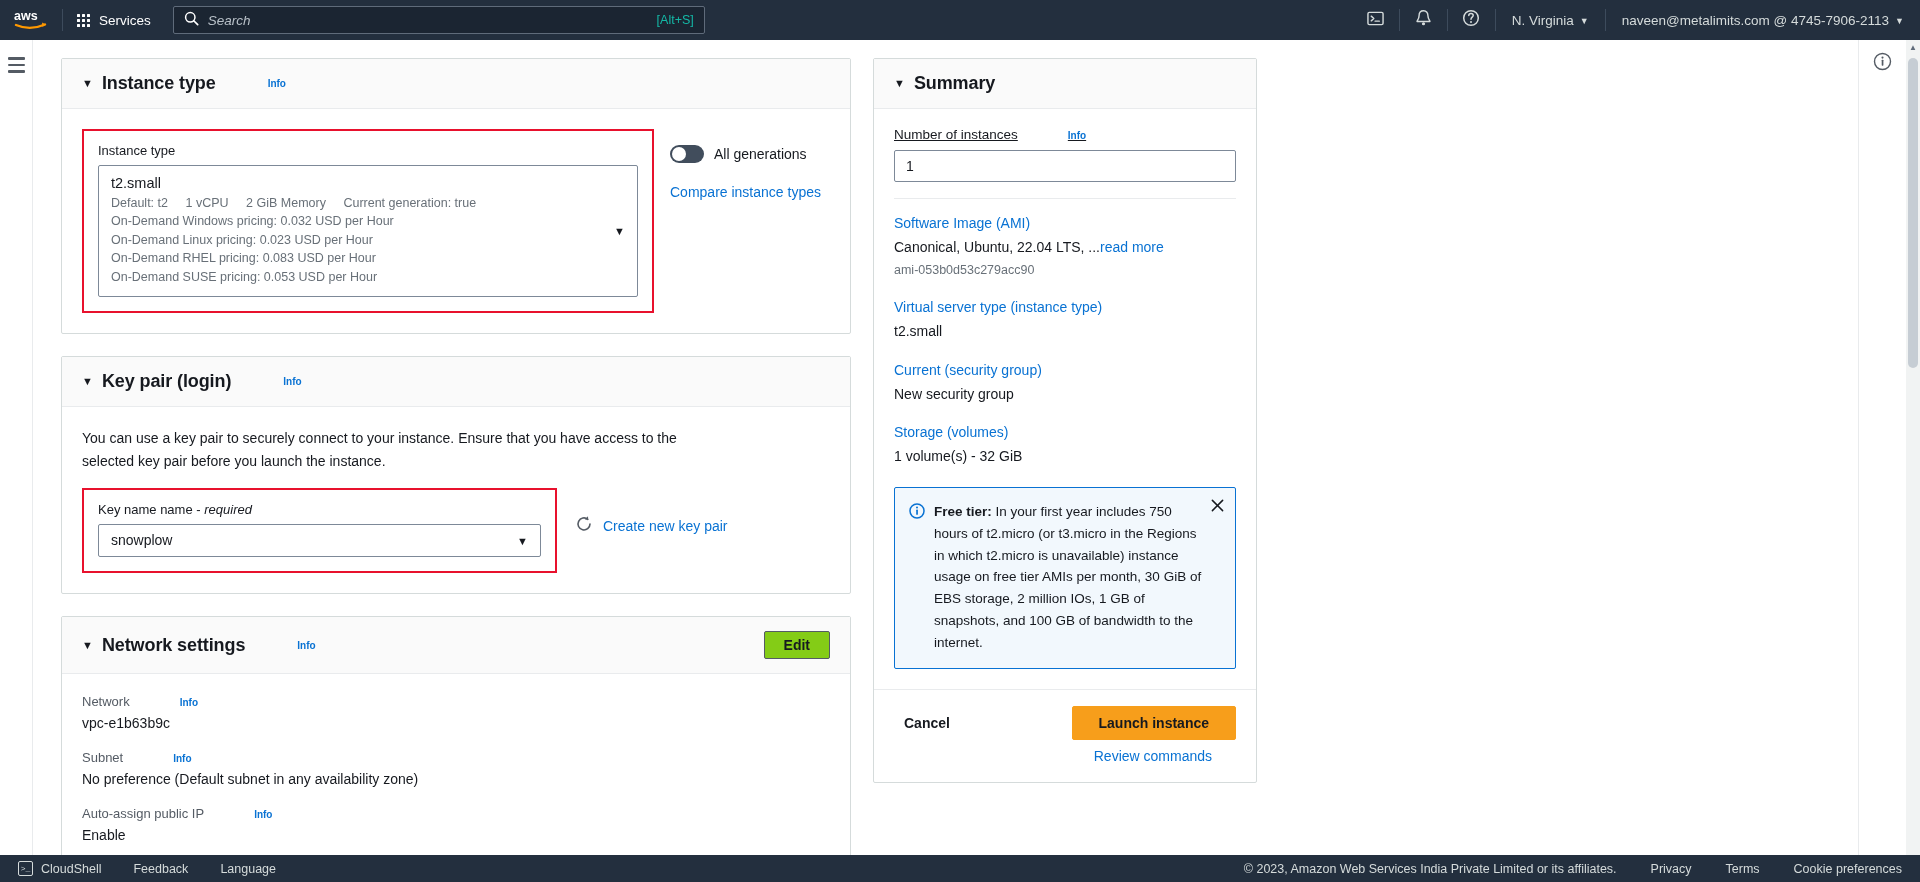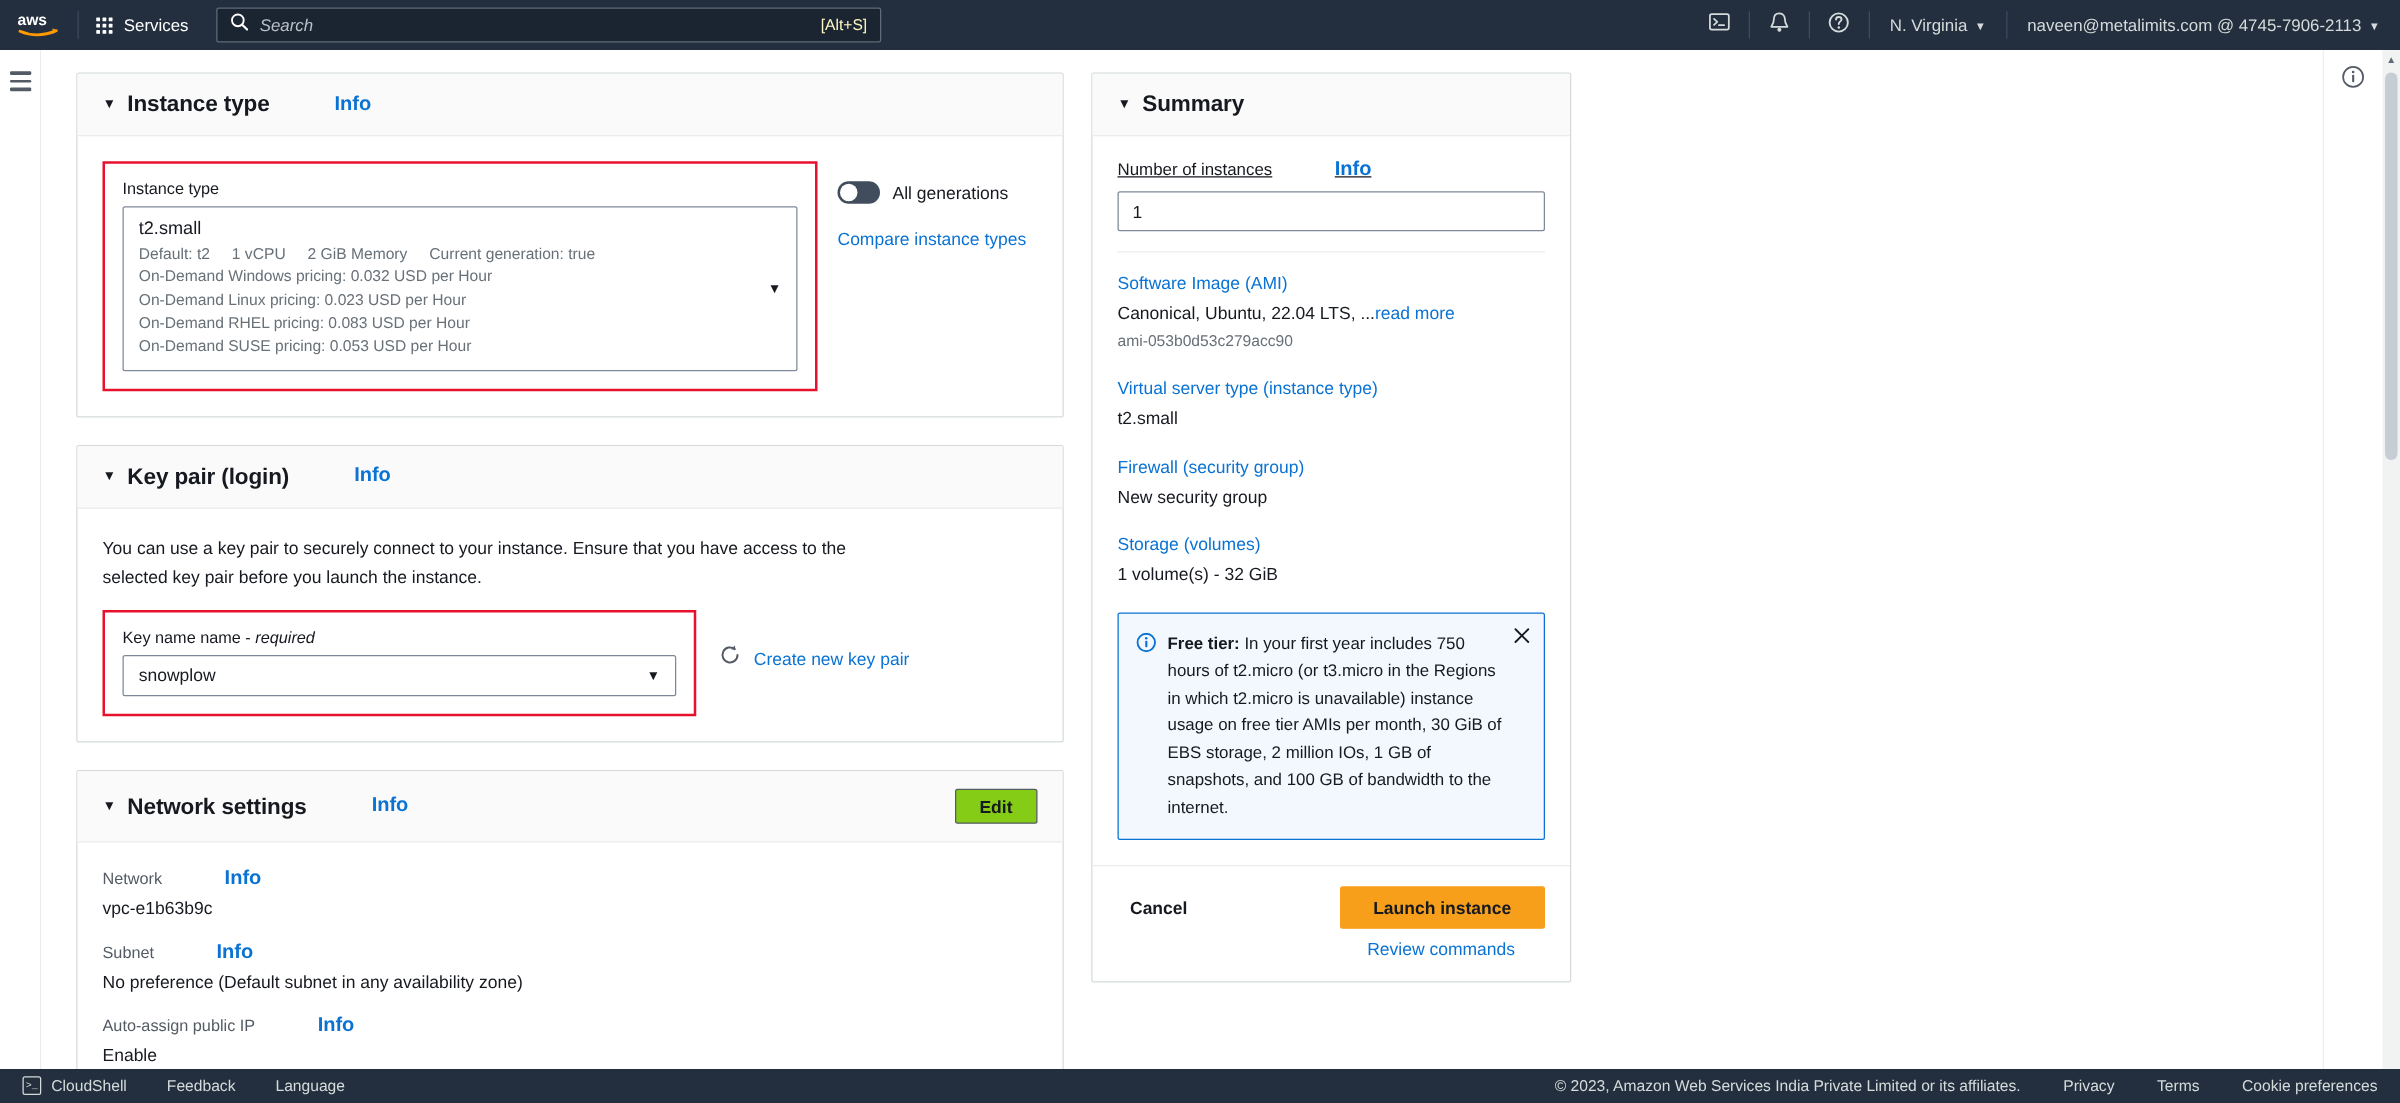--- a/index.html
+++ b/index.html
@@ -30,21 +30,21 @@
     background: #1b2532; border: 1px solid #5f6b7a; border-radius: 2px;
     display: flex; align-items: center; padding: 0 10px; gap: 9px;
   }
   .search-wrap .magnifier { flex: 0 0 auto; }
   .search-input {
     flex: 1; background: transparent; border: none; outline: none;
     color: #d5dbdb; font-size: 13.5px; font-style: italic;
     font-family: "Liberation Sans", sans-serif;
   }
   .search-input::placeholder { color: #b8c0c8; font-style: italic; }
-  .search-hint { color: #fef9c3; font-size: 12.5px; font-style: normal; margin-left: 24px; }
+  .search-hint { color: #14b8a6; font-size: 12.5px; font-style: normal; margin-left: 24px; }
   .nav-spacer { flex: 1; }
   .nav-icon-btn {
     height: 40px; width: 47px; display: flex; align-items: center; justify-content: center;
     cursor: pointer;
   }
   .nav-text-btn {
     height: 40px; display: flex; align-items: center; gap: 6px; padding: 0 16px;
     color: #d5dbdb; font-size: 13.5px; cursor: pointer; white-space: nowrap;
   }
   .caret-down { font-size: 9px; line-height: 1; position: relative; top: 1px; }
@@ -73,21 +73,21 @@
     margin-bottom: 22px;
   }
   .card-header {
     padding: 14px 20px; border-bottom: 1px solid #e9ebed; background: #fafafa;
     display: flex; align-items: center; gap: 9px;
   }
   .card-header.with-action { justify-content: space-between; }
   .hdr-left { display: flex; align-items: center; gap: 9px; }
   .collapse-caret { font-size: 11px; color: #16191f; cursor: pointer; line-height: 1; }
   .card-title { font-size: 18px; font-weight: bold; color: #16191f; letter-spacing: -0.1px; }
-  .info-link { color: #0972d3; font-size: 16px; font-weight: bold; cursor: pointer; padding-left: 43px; }
+  .info-link { color: #0972d3; font-size: 10px; font-weight: bold; cursor: pointer; padding-left: 43px; }
   .card-body { padding: 20px; }
 
   .btn-normal {
     background: #84cc16; border: 1px solid #545b64; color: #16191f;
     font-size: 14px; font-weight: bold; padding: 5px 19px; border-radius: 2px;
     cursor: pointer; font-family: "Liberation Sans", sans-serif;
   }
 
   
   .hl-box { border: 2px solid #e8112d; padding: 12px 14px 14px 14px; }
@@ -432,21 +432,21 @@
               <div class="sum-sub">ami-053b0d53c279acc90</div>
             </div>
           </div>
 
           <div>
             <span class="sum-link">Virtual server type (instance type)</span>
             <div class="sum-val">t2.small</div>
           </div>
 
           <div>
-            <span class="sum-link">Firewall (security group)</span>
+            <span class="sum-link">Current (security group)</span>
             <div class="sum-val">New security group</div>
           </div>
 
           <div>
             <span class="sum-link">Storage (volumes)</span>
             <div class="sum-val">1 volume(s) - 32 GiB</div>
           </div>
 
           <div class="alert-free-tier">
             <span class="alert-icon">

